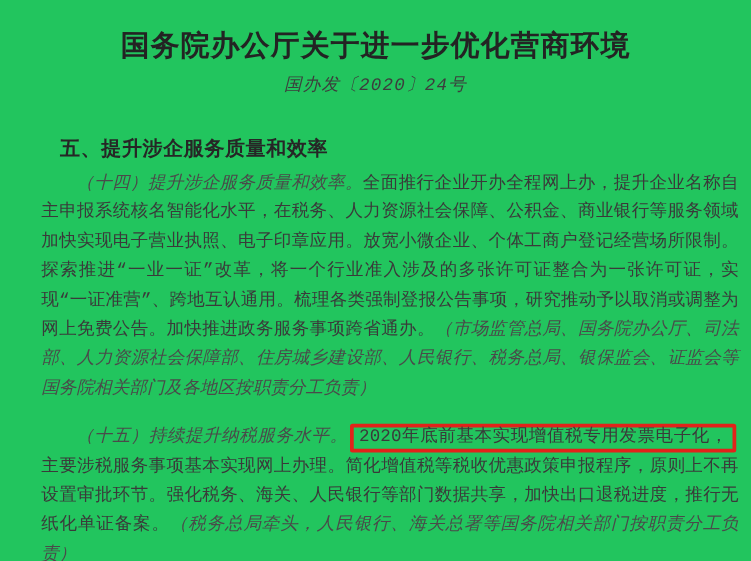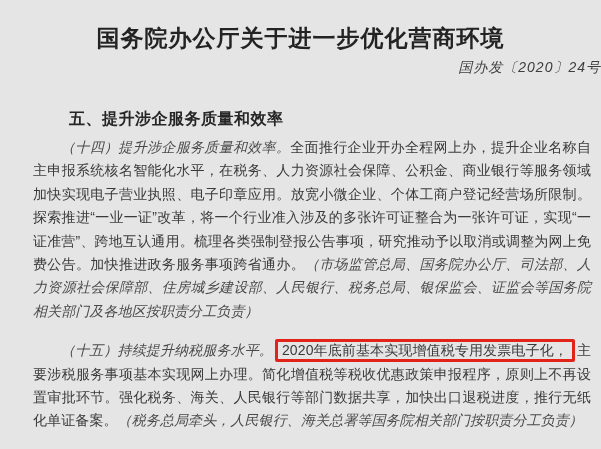--- a/index.html
+++ b/index.html
@@ -4,44 +4,44 @@
 <style>
   html, body {
     margin: 0;
     padding: 0;
     background: #ffffff;
   }
   .page {
     position: relative;
     width: 601px;
     height: 449px;
-    background: #e5e5e5;
+    background: #22c55e;
     overflow: hidden;
-    font-family: Liberation Sans, sans-serif;
+    font-family: Liberation Mono, monospace;
     color: #383838;
   }
   .doc-title {
     margin: 24px 0 0 0;
     text-align: center;
     font-size: 23px;
     font-weight: bold;
     line-height: 28px;
     letter-spacing: 1px;
     color: #232323;
   }
   .doc-number {
     margin-top: 7px;
-    text-align: right;
+    text-align: center;
     font-size: 14px;
     font-style: italic;
     letter-spacing: 1px;
     color: #3d3d3d;
   }
   .section-heading {
-    margin: 32px 0 0 69px;
+    margin: 32px 0 0 48px;
     font-size: 16px;
     font-weight: bold;
     color: #262626;
     letter-spacing: 0.5px;
   }
   .para {
     width: 558px;
     margin: 6px 0 0 33px;
     font-size: 14px;
     line-height: 23.4px;

